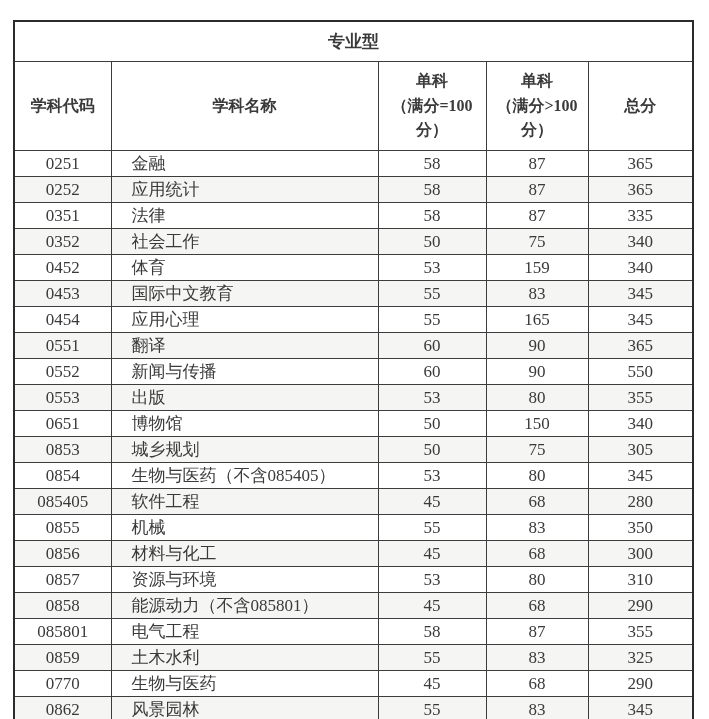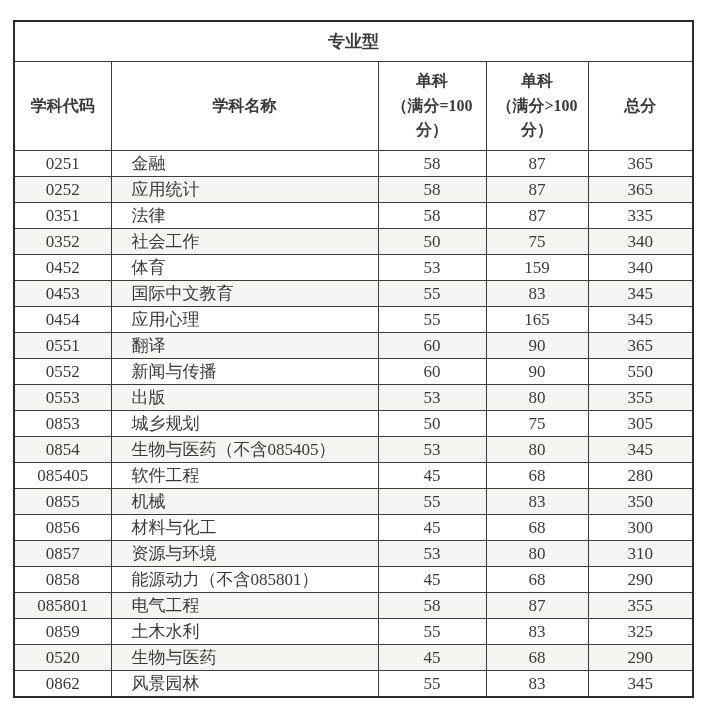--- a/index.html
+++ b/index.html
@@ -152,20 +152,27 @@
           <td class="cell-num">550</td>
         </tr>
         <tr>
           <td class="cell-code">0553</td>
           <td class="cell-name">出版</td>
           <td class="cell-num">53</td>
           <td class="cell-num">80</td>
           <td class="cell-num">355</td>
         </tr>
         <tr>
+          <td class="cell-code">0651</td>
+          <td class="cell-name">博物馆</td>
+          <td class="cell-num">50</td>
+          <td class="cell-num">150</td>
+          <td class="cell-num">340</td>
+        </tr>
+        <tr>
           <td class="cell-code">0853</td>
           <td class="cell-name">城乡规划</td>
           <td class="cell-num">50</td>
           <td class="cell-num">75</td>
           <td class="cell-num">305</td>
         </tr>
         <tr>
           <td class="cell-code">0854</td>
           <td class="cell-name">生物与医药（不含085405）</td>
           <td class="cell-num">53</td>
@@ -215,21 +222,21 @@
           <td class="cell-num">355</td>
         </tr>
         <tr>
           <td class="cell-code">0859</td>
           <td class="cell-name">土木水利</td>
           <td class="cell-num">55</td>
           <td class="cell-num">83</td>
           <td class="cell-num">325</td>
         </tr>
         <tr>
-          <td class="cell-code">0520</td>
+          <td class="cell-code">0770</td>
           <td class="cell-name">生物与医药</td>
           <td class="cell-num">45</td>
           <td class="cell-num">68</td>
           <td class="cell-num">290</td>
         </tr>
         <tr>
           <td class="cell-code">0862</td>
           <td class="cell-name">风景园林</td>
           <td class="cell-num">55</td>
           <td class="cell-num">83</td>

